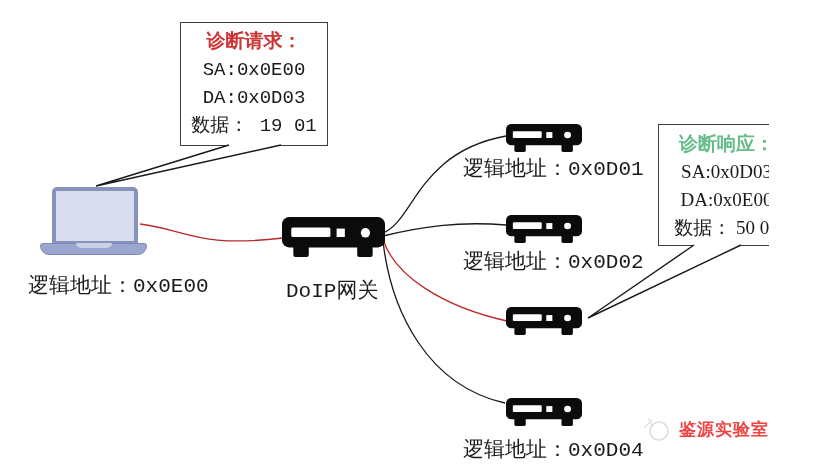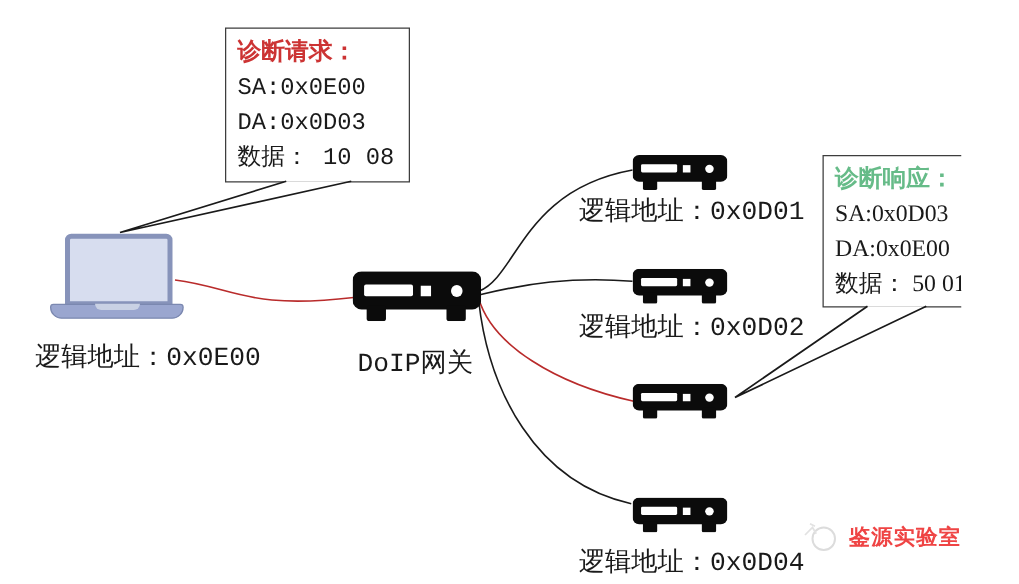--- a/index.html
+++ b/index.html
@@ -1,18 +1,18 @@
 <!DOCTYPE html>
 <html><head>
 <meta charset="utf-8">
 <style>
   html,body{margin:0;padding:0;background:#ffffff;}
   #stage{
     position:relative;width:769px;height:467px;background:#ffffff;overflow:hidden;
-    font-family:"Liberation Mono","DejaVu Sans Mono",monospace;color:#1a1a1a;
+    font-family:"Liberation Mono","DejaVu Sans Mono",monospace;color:#1a1a1a;text-align:center;
   }
   
   #wires{position:absolute;left:0;top:0;width:815px;height:467px;z-index:5;pointer-events:none;}
   
   .callout{
     position:absolute;background:#ffffff;border:1.6px solid #3d3d3d;
     box-sizing:border-box;padding:5px 9px;font-size:19px;line-height:28px;
     white-space:nowrap;z-index:2;
   }
   #request-box{left:180px;top:22px;width:148px;height:124px;}
@@ -59,21 +59,21 @@
 </style>
 </head>
 <body>
 
 <div id="stage">
 
   <div class="callout" id="request-box">
     <div class="title">诊断请求：</div>
     <div>SA:0x0E00</div>
     <div>DA:0x0D03</div>
-    <div>数据： 10 08</div>
+    <div>数据： 19 01</div>
   </div>
 
   <div class="callout" id="response-box">
     <div class="title">诊断响应：</div>
     <div>SA:0x0D03</div>
     <div>DA:0x0E00</div>
     <div>数据： 50 01</div>
   </div>
 
   <svg id="wires" width="815" height="467" viewBox="0 0 815 467">

